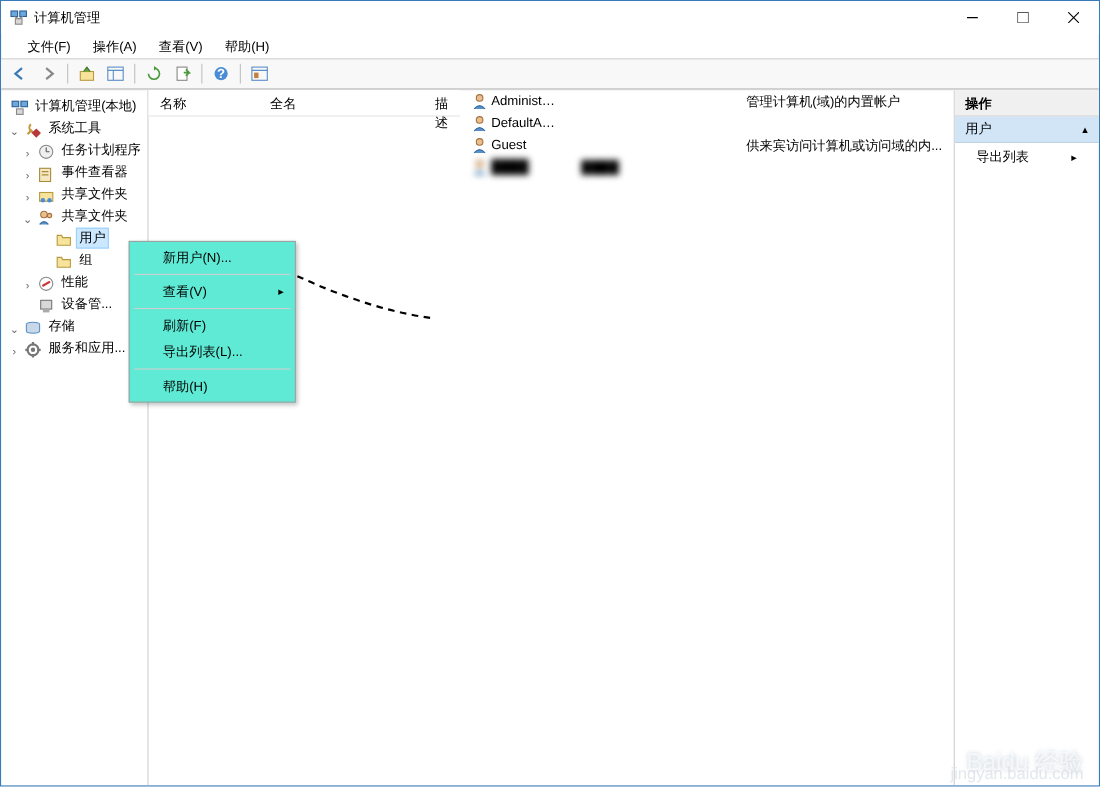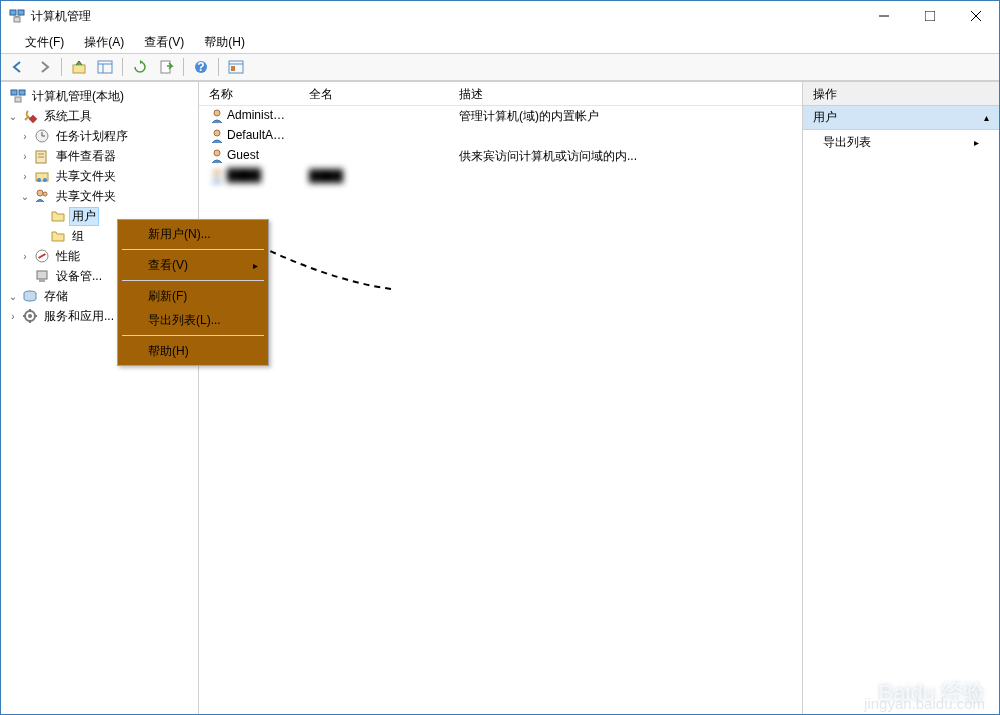--- a/index.html
+++ b/index.html
@@ -9,45 +9,45 @@
 .titlebar-text { flex: 1; }
 .winbtns { display: flex; }
 .winbtn { width: 46px; height: 30px; display: flex; align-items: center; justify-content: center; }
 .menubar { height: 22px; display: flex; align-items: center; padding: 0 20px; gap: 12px; }
 .menubar span { padding: 2px 4px; }
 .toolbar { height: 28px; border-top: 1px solid #d0d0d0; border-bottom: 1px solid #d0d0d0; display: flex; align-items: center; padding: 0 6px; gap: 4px; background: #f8f8f8; }
 .tbtn { width: 22px; height: 22px; display: flex; align-items: center; justify-content: center; border: 1px solid transparent; }
 .tsep { width: 1px; height: 18px; background: #c0c0c0; margin: 0 2px; }
 .content { display: flex; height: calc(100% - 80px); border-top: 1px solid #d0d0d0; }
 .tree { width: 198px; border-right: 1px solid #d0d0d0; padding: 4px 2px; overflow: auto; }
-.tree-row { display: flex; align-items: center; height: 20px; padding-left: 4px; white-space: nowrap; cursor: default; }
+.tree-row { display: flex; align-items: flex-end; height: 20px; padding-left: 4px; white-space: nowrap; cursor: default; }
 .tree-row.selected .tree-label { background: #cce8ff; border: 1px solid #99d1ff; padding: 0 2px; }
 .tree-label { padding: 1px 3px; }
 .expander { width: 12px; text-align: center; color: #666; font-size: 10px; }
 .tree-icon { width: 16px; height: 16px; margin: 0 3px; display: inline-flex; align-items: center; justify-content: center; }
 .indent1 { padding-left: 16px; }
 .indent2 { padding-left: 32px; }
-.main { flex: 1; display: flex; flex-direction: column; border-right: 1px solid #d0d0d0; justify-content: space-between; }
+.main { flex: 1; display: flex; flex-direction: row; border-right: 1px solid #d0d0d0; justify-content: space-between; }
 .list-header { display: flex; height: 24px; border-bottom: 1px solid #e5e5e5; background: #fff; }
 .list-header div { padding: 4px 10px; border-right: 1px solid transparent; }
 .col-name { width: 100px; }
 .col-fullname { width: 150px; }
 .col-desc { flex: 1; }
 .list-body { flex: 1; position: relative; }
 .list-row { display: flex; height: 20px; align-items: center; }
 .list-row .cell { padding: 0 10px; overflow: hidden; white-space: nowrap; text-overflow: ellipsis; }
 .user-icon { width: 16px; height: 16px; margin-right: 2px; display: inline-block; vertical-align: middle; }
 .blurred { filter: blur(3px); }
 .actions { width: 196px; display: flex; flex-direction: column; }
-.actions-header { height: 24px; padding: 4px 10px; background: #f0f0f0; border-bottom: 1px solid #d0d0d0; font-weight: normal; }
+.actions-header { height: 24px; padding: 4px 10px; background: #f0f0f0; border-bottom: 1px solid #d0d0d0; font-weight: bold; }
 .actions-group { background: #d2e5f6; padding: 3px 10px; display: flex; justify-content: space-between; align-items: center; border-bottom: 1px solid #c0d4e8; }
 .actions-item { padding: 4px 20px; display: flex; justify-content: space-between; align-items: center; }
 .arrow-up { font-size: 10px; }
 .arrow-right { font-size: 10px; }
-.context-menu { position: absolute; left: 116px; top: 218px; width: 152px; background: #a16207; border: 1px solid #a0a0a0; box-shadow: 2px 2px 4px rgba(0,0,0,0.25); padding: 2px; z-index: 100; }
+.context-menu { position: absolute; left: 116px; top: 218px; width: 152px; background: #5eead4; border: 1px solid #a0a0a0; box-shadow: 2px 2px 4px rgba(0,0,0,0.25); padding: 2px; z-index: 100; }
 .ctx-item { height: 24px; display: flex; align-items: center; padding: 0 24px 0 28px; position: relative; }
 .ctx-sep { height: 1px; background: #d0d0d0; margin: 3px 2px; }
 .ctx-arrow { position: absolute; right: 8px; font-size: 10px; }
 .annotation-arrow { position: absolute; left: 220px; top: 228px; z-index: 50; pointer-events: none; }
 .watermark { position: absolute; right: 14px; bottom: 6px; color: rgba(255,255,255,0.6); font-size: 22px; font-weight: 300; z-index: 200; text-shadow: 0 0 4px rgba(100,130,160,0.4); pointer-events: none; }
 .watermark-sub { position: absolute; right: 14px; bottom: 2px; color: rgba(200,210,220,0.5); font-size: 15px; z-index: 200; pointer-events: none; }
 svg { display: block; }
 </style>
 </head>
 <body>

